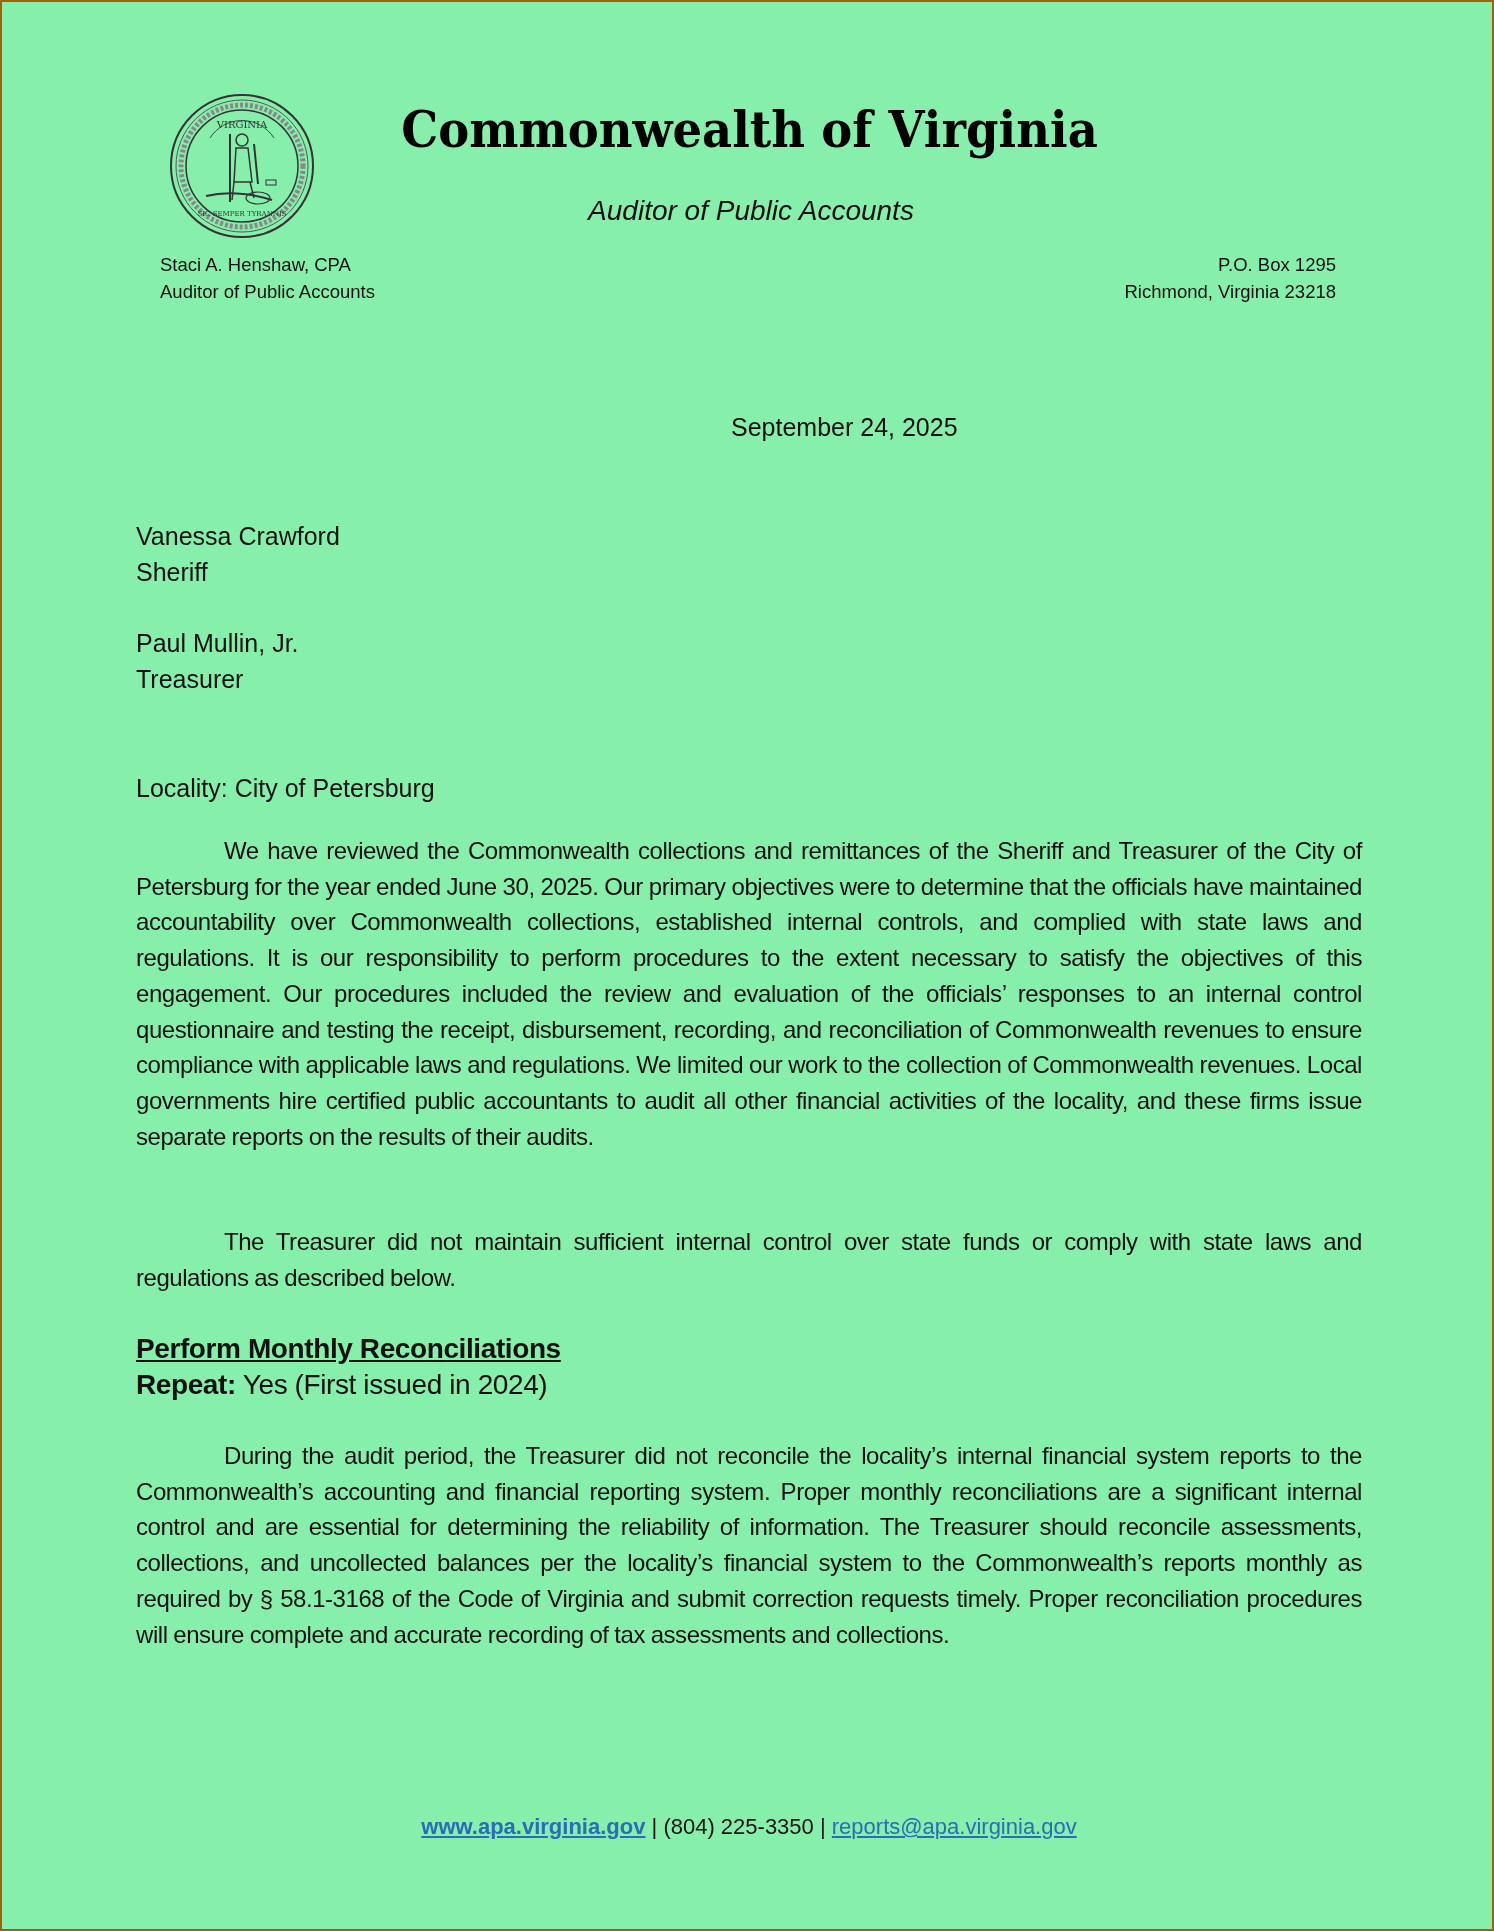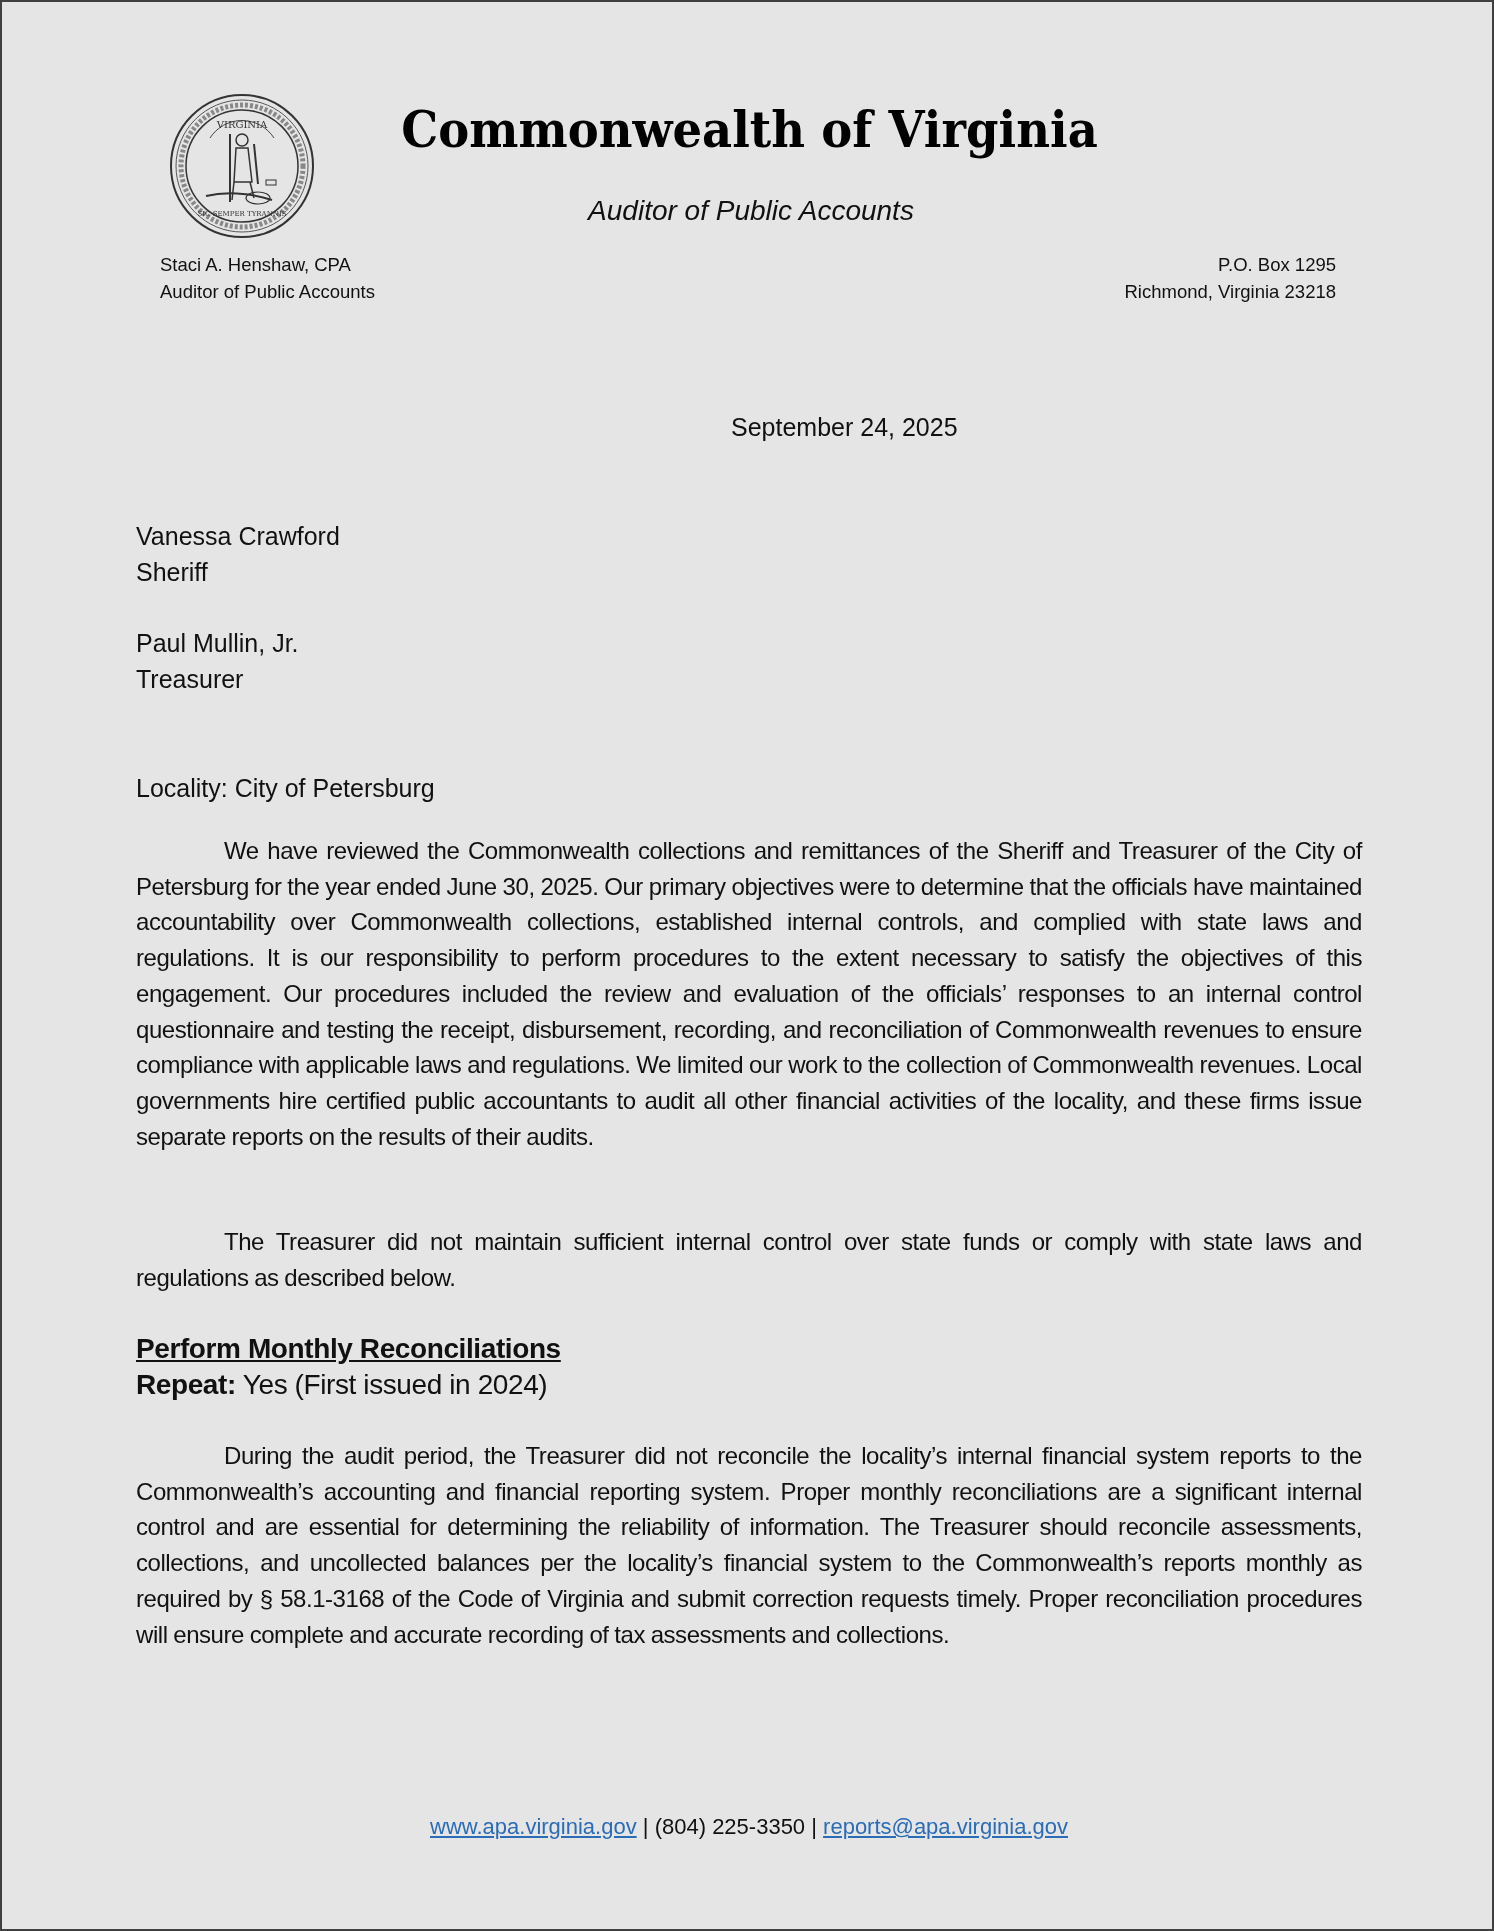--- a/index.html
+++ b/index.html
@@ -1,19 +1,19 @@
 <!DOCTYPE html>
 <html><head>
 <meta charset="utf-8">
 <style>
   html, body { margin: 0; padding: 0; background: #ffffff; }
   body { width: 1494px; height: 1931px; position: relative; overflow: hidden; }
   .page {
     position: absolute; left: 0; top: 0; width: 1490px; height: 1927px;
-    border: 2px solid #404040; background: #e5e5e5;
+    border: 2px solid #a16207; background: #86efac;
     font-family: "Liberation Sans", sans-serif; color: #111;
   }
   .seal { position: absolute; left: 166px; top: 90px; width: 148px; height: 148px; }
   .title {
     position: absolute; left: 0; width: 1494px; top: 98px; text-align: center;
     font-family: "DejaVu Serif", serif; font-weight: bold; font-size: 50px;
     letter-spacing: 0px; color: #000;
   }
   .title span { display: inline-block; transform: scaleX(0.93); }
   .subtitle {
@@ -86,19 +86,19 @@
   <div class="para" style="top:831px;"><span class="indent"></span><span>We have reviewed the Commonwealth collections and remittances of the Sheriff and Treasurer of the City of Petersburg for the year ended June 30, 2025.   Our primary objectives were to determine that the officials have maintained accountability over Commonwealth collections, established internal controls, and complied with state laws and regulations.   It is our responsibility to perform procedures to the extent necessary to satisfy the objectives of this engagement.  Our procedures included the review and evaluation of the officials’ responses to an internal control questionnaire and testing the receipt, disbursement, recording, and reconciliation of Commonwealth revenues to ensure compliance with applicable laws and regulations.  We limited our work to the collection of Commonwealth revenues.  Local governments hire certified public accountants to audit all other financial activities of the locality, and these firms issue separate reports on the results of their audits.</span></div>
 
   <div class="para" style="top:1222px;"><span class="indent"></span><span>The Treasurer did not maintain sufficient internal control over state funds or comply with state laws and regulations as described below.</span></div>
 
   <div class="heading">Perform Monthly Reconciliations</div>
   <div class="repeat"><b>Repeat:</b><span> Yes (First issued in 2024)</span></div>
 
   <div class="para" style="top:1436px;"><span class="indent"></span><span>During the audit period, the Treasurer did not reconcile the locality’s internal financial system reports to the Commonwealth’s accounting and financial reporting system. Proper monthly reconciliations are a significant internal control and are essential for determining the reliability of information.  The Treasurer should reconcile assessments, collections, and uncollected balances per the locality’s financial system to the Commonwealth’s reports monthly as required by § 58.1-3168 of the Code of Virginia and submit correction requests timely.  Proper reconciliation procedures will ensure complete and accurate recording of tax assessments and collections.</span></div>
 
   <div class="footer">
-    <a href="#" style="color: rgb(42, 108, 182);">www.apa.virginia.gov</a>
+    <a href="#" style="color: rgb(42, 108, 182); font-weight: bold;">www.apa.virginia.gov</a>
     <span>|</span>
     <span>(804) 225-3350</span>
     <span>|</span>
     <a href="#" style="color: rgb(42, 108, 182);">reports@apa.virginia.gov</a>
   </div>
 </div>
 
 </body></html>

